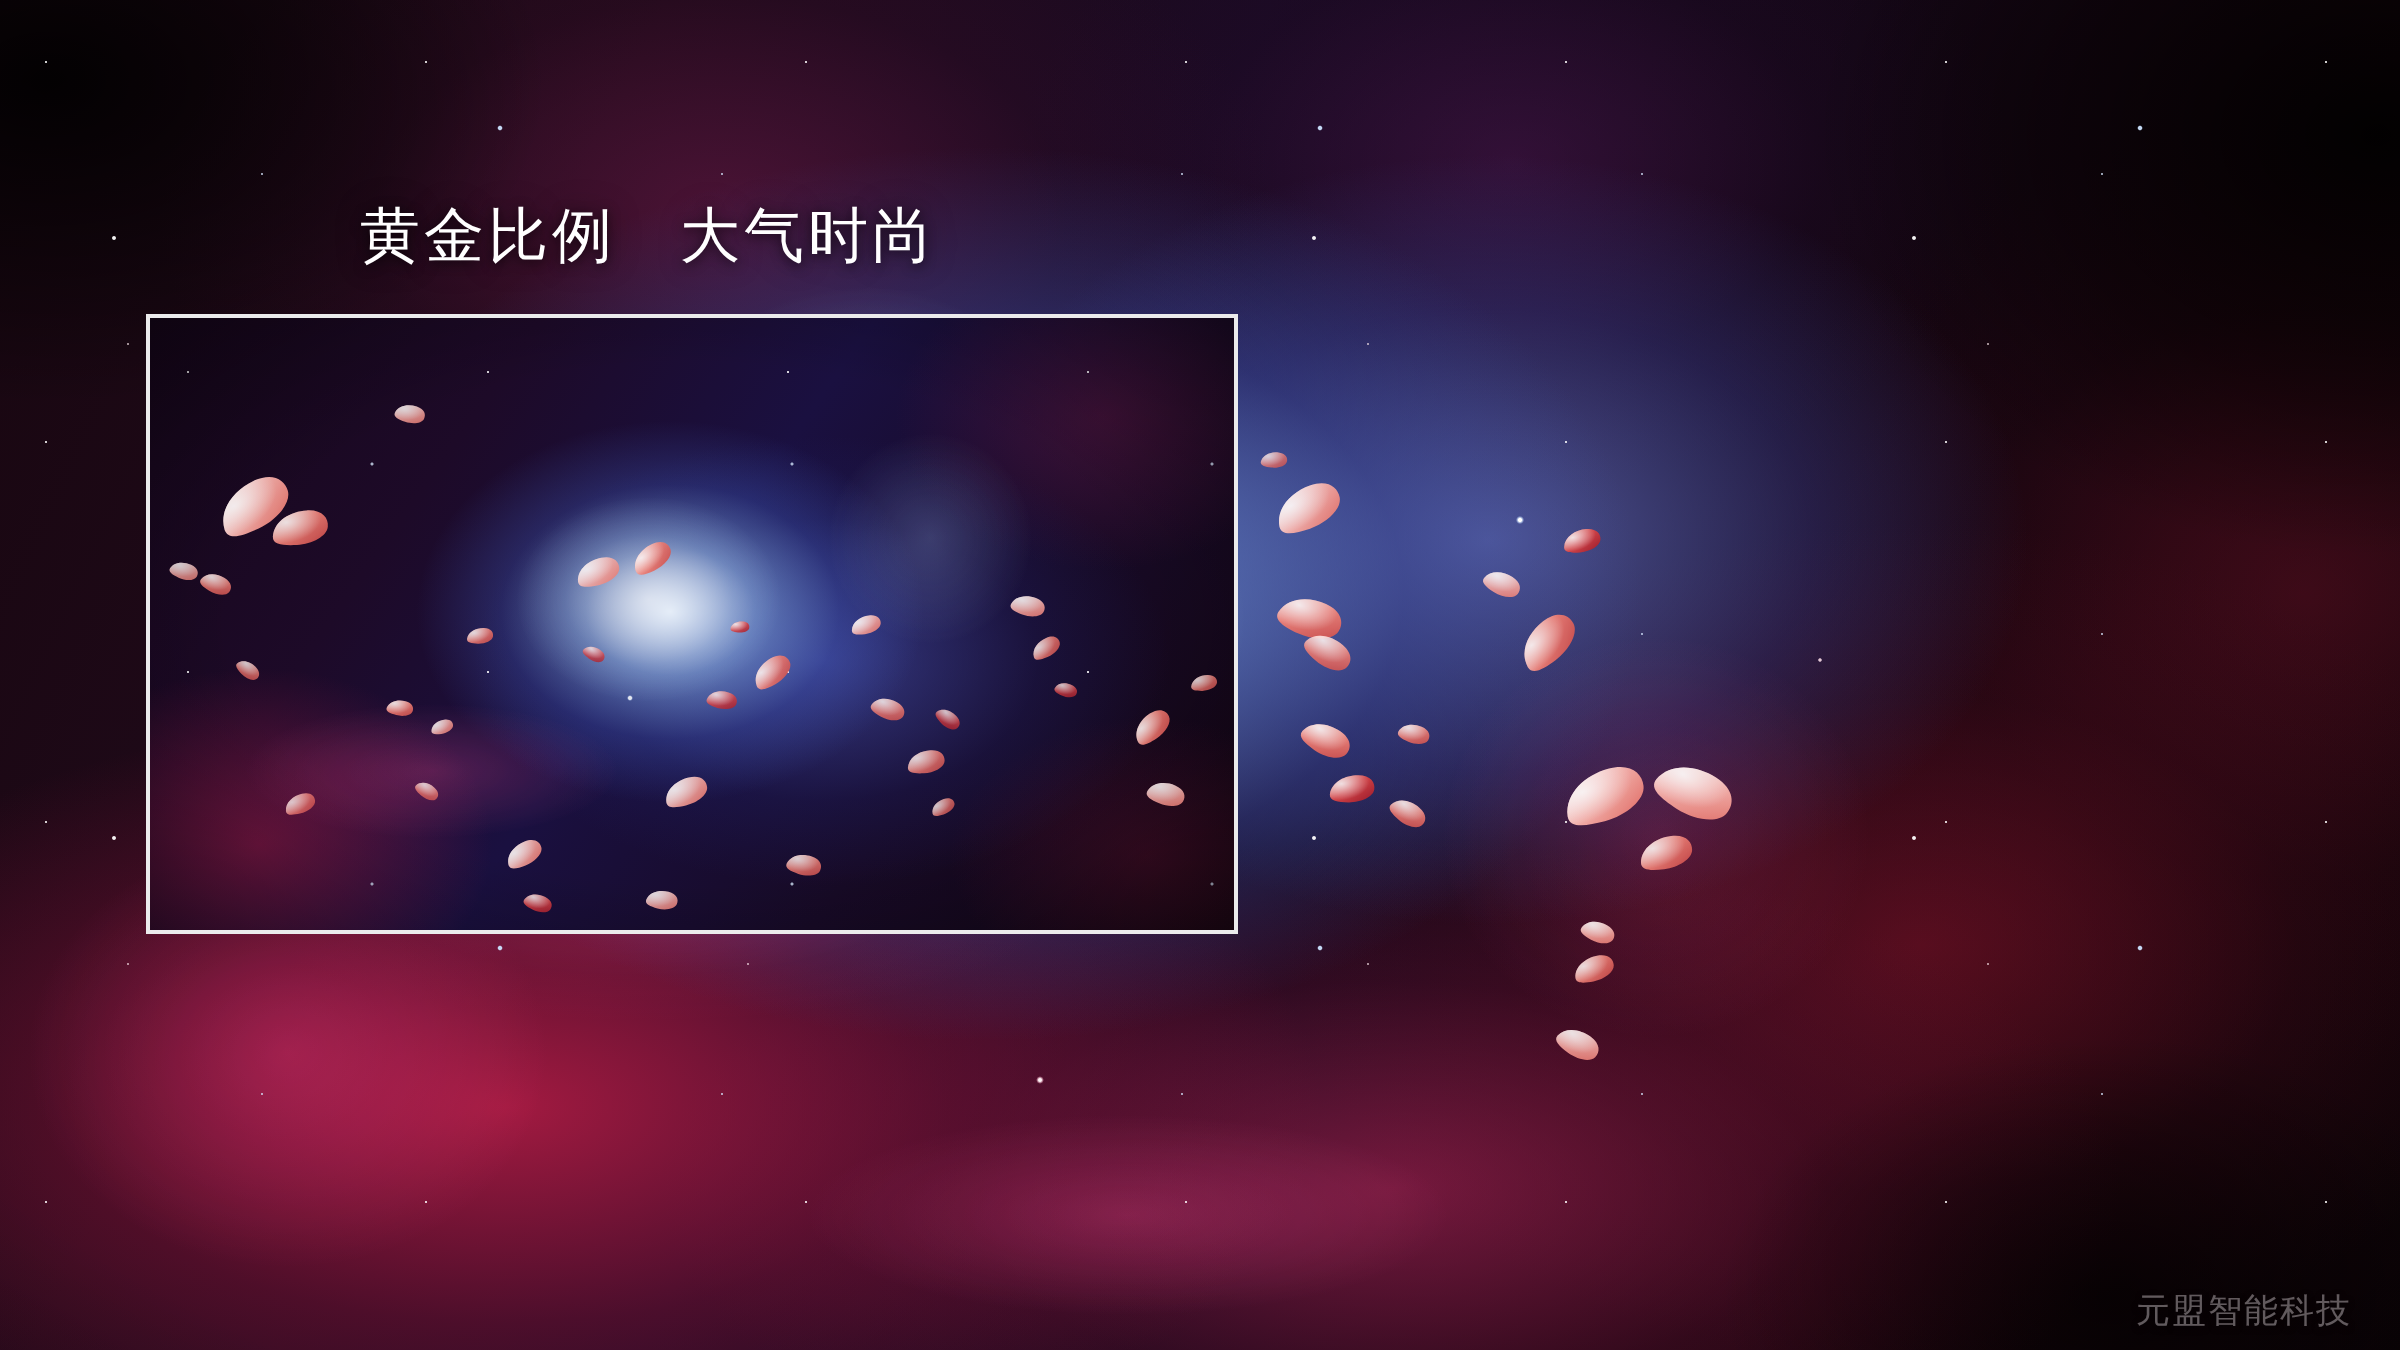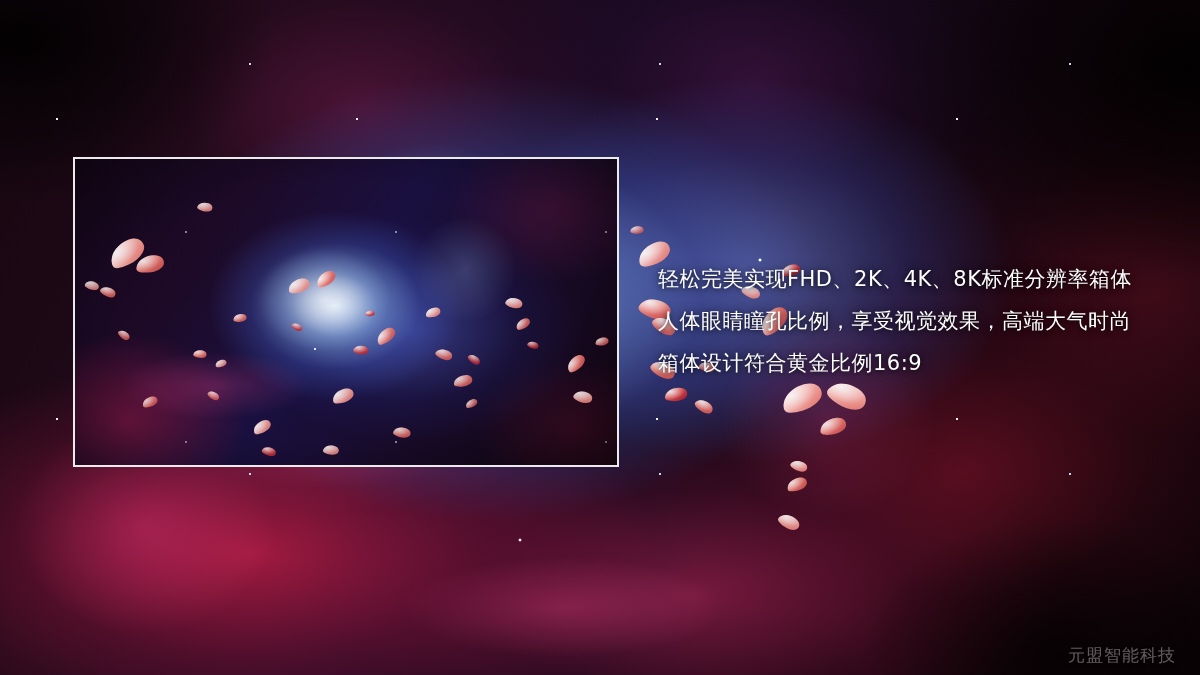--- a/index.html
+++ b/index.html
@@ -1019,22 +1019,18 @@
               <stop offset="0%" stop-color="#ffffff" stop-opacity=".85"></stop>
               <stop offset="100%" stop-color="#ffffff" stop-opacity="0"></stop>
             </radialGradient>
           </defs>
           <path d="M3,36 C10,10 40,0 66,3 C92,6 100,22 96,36 C92,51 66,60 40,57 C18,54 0,50 3,36 Z" fill="url(#pg50)"></path>
           <path d="M3,36 C10,10 40,0 66,3 C92,6 100,22 96,36 C92,51 66,60 40,57 C18,54 0,50 3,36 Z" fill="url(#pg50h)"></path>
         </svg>
       </div>
     </div>
 
-
-  <div id="body-text">
-    <div class="line">轻松完美实现FHD、2K、4K、8K标准分辨率箱体</div>
-    <div class="line">人体眼睛瞳孔比例，享受视觉效果，高端大气时尚</div>
-    <div class="line">箱体设计符合黄金比例16:9</div>
-  </div>
+  <div id="title">黄金比例　大气时尚</div>
+
 
   <div id="watermark">元盟智能科技</div>
 
 </div>
 
 </body></html>

